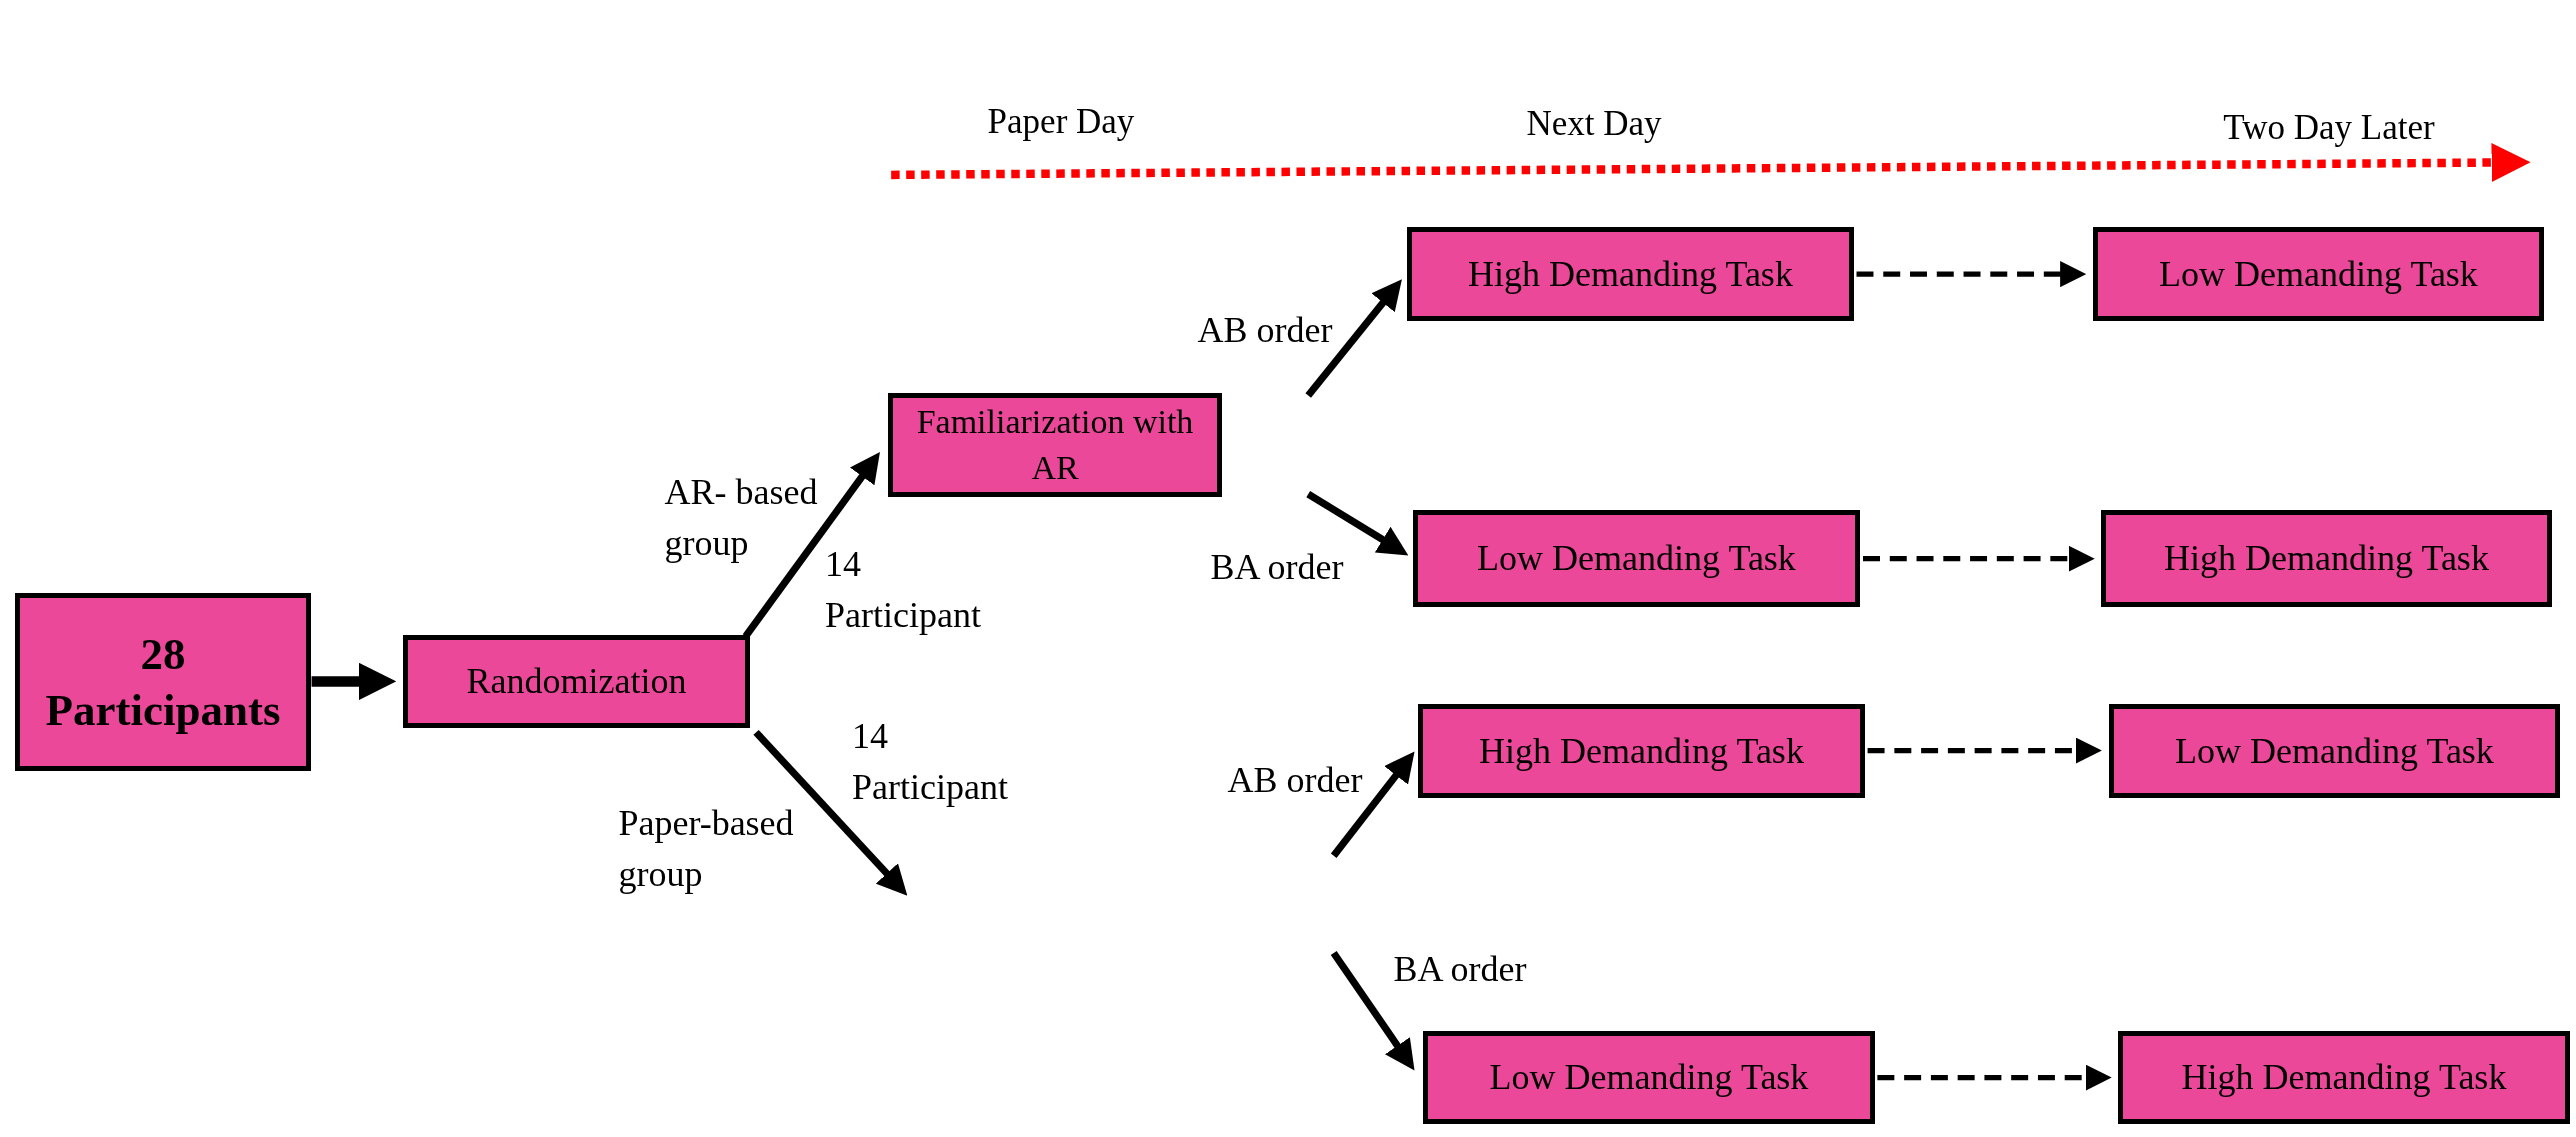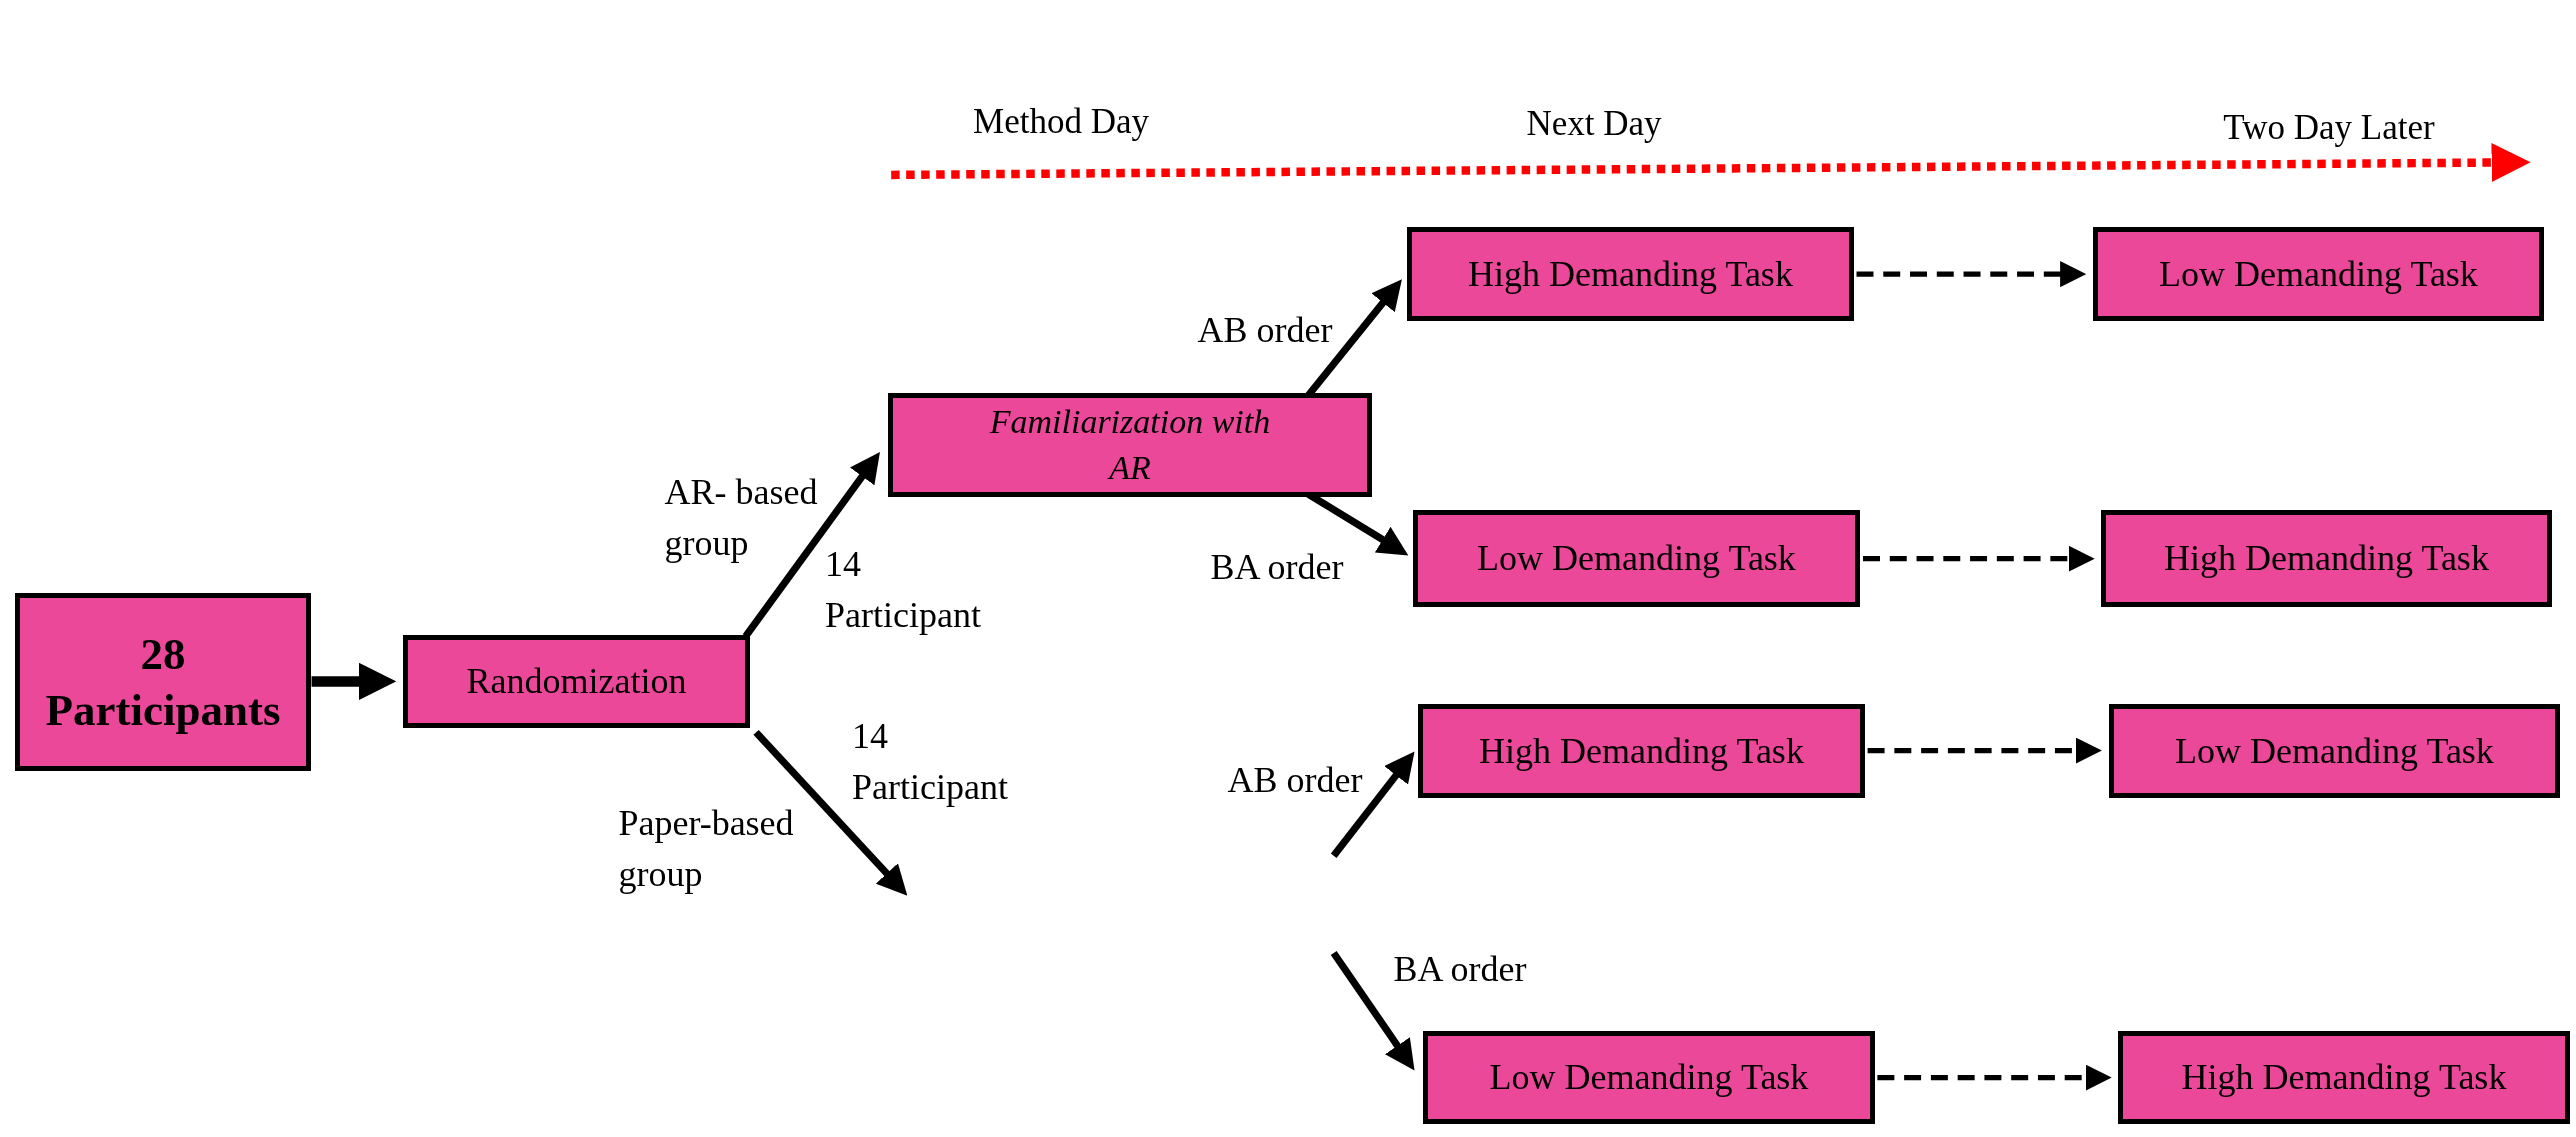--- a/index.html
+++ b/index.html
@@ -95,34 +95,34 @@
 
     <line x1="2043" y1="1460" x2="2142" y2="1604" stroke="#000000" stroke-width="11" marker-end="url(#head)"></line>
 
     <line x1="2844" y1="420" x2="3158" y2="420" stroke="#000000" stroke-width="8" stroke-dasharray="26 15" marker-end="url(#head-dash)"></line>
     <line x1="2854" y1="856" x2="3171" y2="856" stroke="#000000" stroke-width="8" stroke-dasharray="26 15" marker-end="url(#head-dash)"></line>
     <line x1="2861" y1="1150" x2="3182" y2="1150" stroke="#000000" stroke-width="8" stroke-dasharray="26 15" marker-end="url(#head-dash)"></line>
     <line x1="2876" y1="1651" x2="3197" y2="1651" stroke="#000000" stroke-width="8" stroke-dasharray="26 15" marker-end="url(#head-dash)"></line>
   </svg>
 
 
-  <div class="day-label" style="left:1061px; top:122px;">Method Day</div>
+  <div class="day-label" style="left:1061px; top:122px;">Paper Day</div>
   <div class="day-label" style="left:1586px; top:124px;margin-left:8px;">Next Day</div>
   <div class="day-label" style="left:2329px; top:128px;">Two Day Later</div>
 
   <div class="box bold" style="left:15px; top:593px; width:296px; height:178px;">
     <span>28</span>
     <span>Participants</span>
   </div>
 
   <div class="box" style="left:403px; top:635px; width:347px; height:93px;align-items:center;">
     <span>Randomization</span>
   </div>
 
-  <div class="box two-line" style="left:888px; top:393px; width:484px; height:104px;font-style:italic;">
+  <div class="box two-line" style="left:888px; top:393px; width:334px; height:104px;">
     <span>Familiarization with</span>
     <span>AR</span>
   </div>
 
 
   <div class="box" style="left:1407px; top:227px; width:447px; height:94px;">
     <span>High Demanding Task</span>
   </div>
   <div class="box" style="left:2093px; top:227px; width:451px; height:94px;">
     <span>Low Demanding Task</span>

